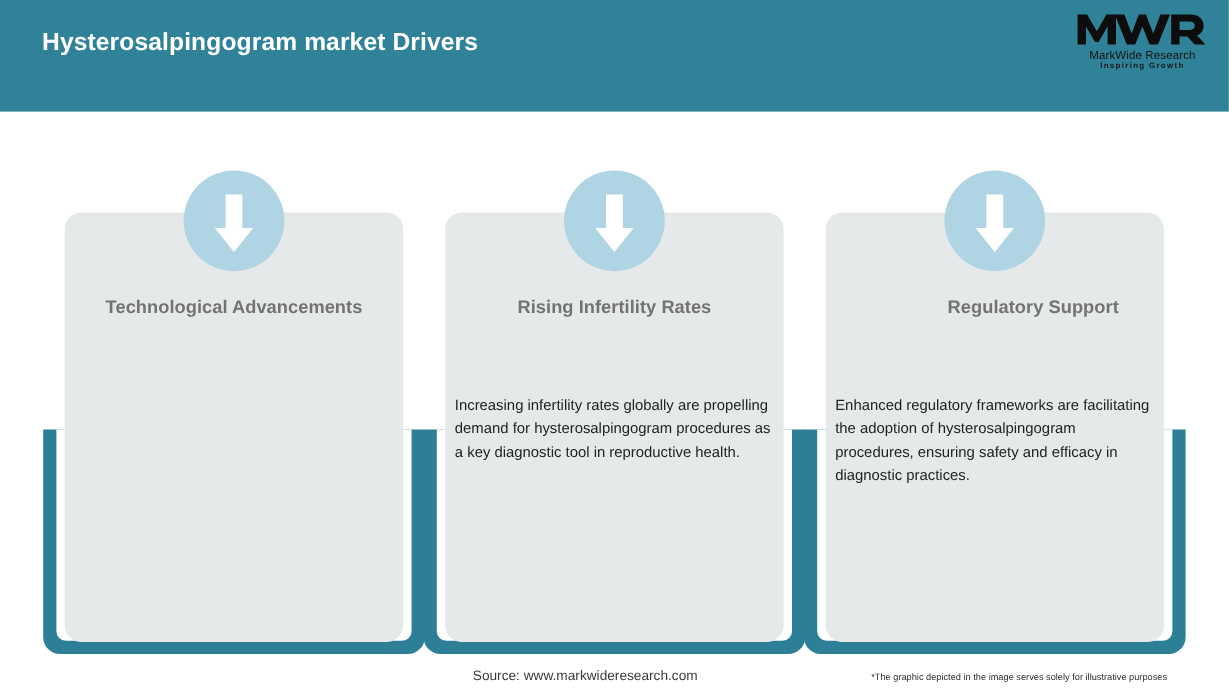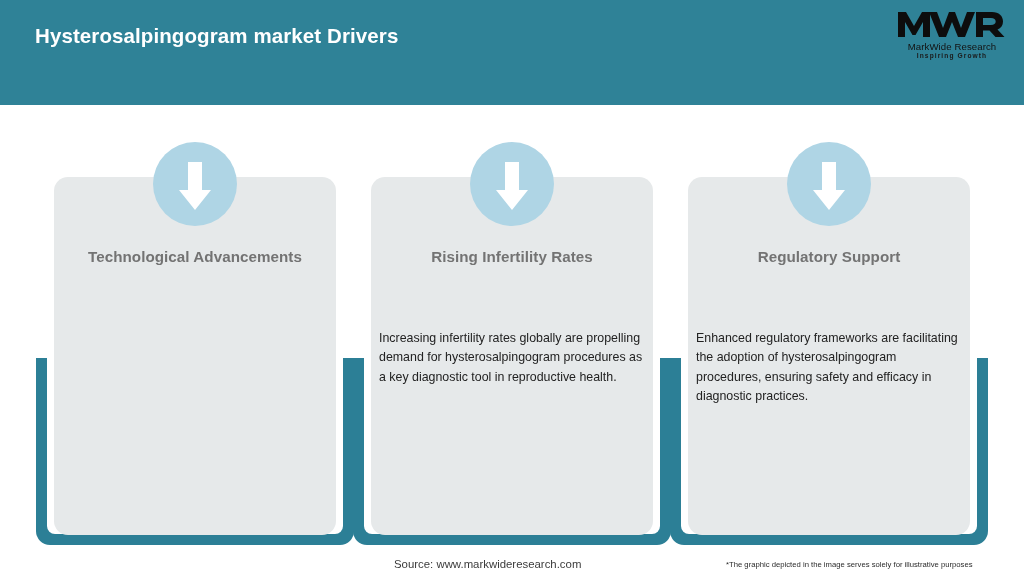--- a/index.html
+++ b/index.html
@@ -7,21 +7,21 @@
     width:1024px;height:576px;
     background:#ffffff;
     font-family:"Liberation Sans", sans-serif;
     overflow:hidden;
     position:relative;
   }
 
   
   .header{
     position:absolute;left:0;top:0;
-    width:1024px;height:105px;
+    width:1024px;height:93px;
     background:#2F8297;
   }
   .header-title{
     position:absolute;left:35px;top:24px;
     font-size:20.5px;
     font-weight:bold;
     color:#ffffff;
     letter-spacing:0.1px;
     white-space:nowrap;
   }
@@ -162,21 +162,21 @@
       <path d="M35 20 L49 20 L49 48 L58 48 L42 68 L26 48 L35 48 Z" fill="#FFFFFF"></path>
     </svg>
   </div>
 </div>
 
 <div class="card-wrap">
   <div class="frame" style="left:670px;top:358px;width:318px;height:187px;"></div>
   <div class="frame-notch" style="left:681px;top:358px;width:296px;height:176px;"></div>
 
   <div class="card" style="left:688px;top:177px;width:282px;height:358px;">
-    <div class="card-title" style="top:71px;">Regulatory Support</div>
+    <div class="card-title" style="top:71px;margin-left:32px;">Regulatory Support</div>
     <div class="card-body" style="left:8px;top:152px;width:268px;">Enhanced regulatory frameworks are facilitating the adoption of hysterosalpingogram procedures, ensuring safety and efficacy in diagnostic practices.</div>
   </div>
 
   <div class="badge" style="left:787px;top:142px;">
     <svg width="84" height="84" viewBox="0 0 84 84" aria-hidden="true">
       <path d="M35 20 L49 20 L49 48 L58 48 L42 68 L26 48 L35 48 Z" fill="#FFFFFF"></path>
     </svg>
   </div>
 </div>
 

